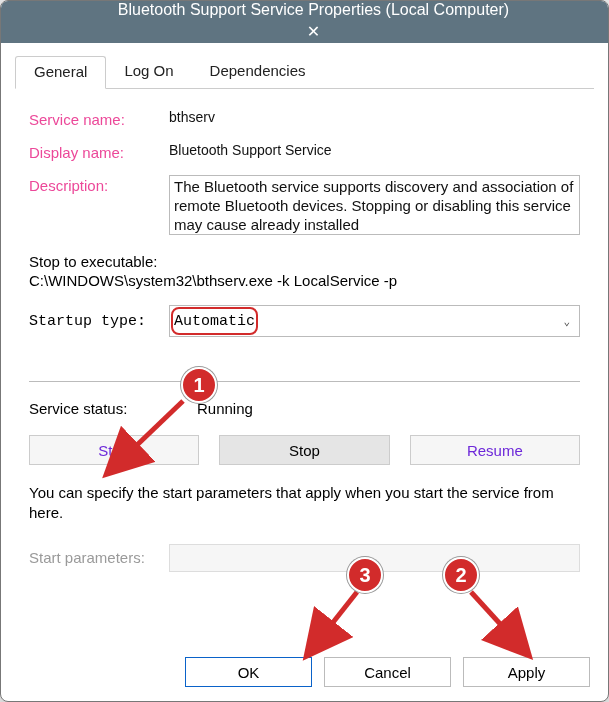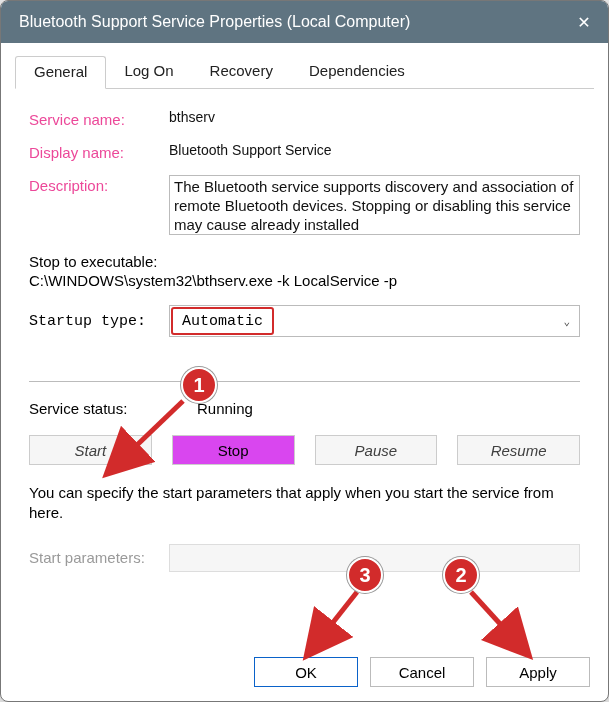--- a/index.html
+++ b/index.html
@@ -24,20 +24,21 @@
     position: relative;
   }
   .titlebar {
     background: #5f7481;
     color: #fff;
     height: 42px;
     display: flex;
     align-items: center;
     padding: 0 0 0 18px;
     font-size: 16px;
+    flex-direction: column;
   }
   .titlebar .title-text { flex: 1; }
   .titlebar .close {
     width: 48px;
     height: 42px;
     display: flex;
     align-items: center;
     justify-content: center;
     font-size: 16px;
     cursor: pointer;
@@ -115,25 +116,25 @@
     font-size: 15px;
     padding: 4px 28px 4px 8px;
     appearance: none;
     cursor: pointer;
   }
   .select-hl {
     position: absolute;
     left: 2px;
     top: 2px;
     height: 28px;
-    padding: 0 9px;
+    padding: 0 1px;
     display: flex;
     align-items: center;
     border: 2px solid #d22b2b;
-    border-radius: 3px;
+    border-radius: 8px;
     pointer-events: none;
     font-size: 15px;
     background: #fff;
   }
   .select-chevron {
     position: absolute;
     right: 10px;
     top: 50%;
     transform: translateY(-50%);
     pointer-events: none;
@@ -152,29 +153,28 @@
   }
   .status-row .lbl { width: 168px; }
   .action-buttons {
     display: flex;
     gap: 20px;
   }
   .action-buttons button {
     flex: 1;
     height: 30px;
     border: 1px solid #ccc;
-    background: #d946ef;
+    background: #e5e5e5;
     font-size: 15px;
     cursor: pointer;
   }
   .action-buttons button.disabled {
-    color: #404040;
+    color: #6d28d9;
     background: #f6f6f6;
     cursor: default;
-    font-style: italic;
   }
   .hint {
     margin-top: 18px;
     font-size: 15px;
     line-height: 1.35;
   }
   .params-row {
     display: flex;
     align-items: center;
     margin-top: 20px;
@@ -194,21 +194,21 @@
     color: #888;
   }
   .footer {
     position: absolute;
     bottom: 14px;
     right: 18px;
     display: flex;
     gap: 12px;
   }
   .footer button {
-    width: 104px;
+    width: 127px;
     height: 30px;
     background: #fff;
     border: 1px solid #bbb;
     font-size: 15px;
     cursor: pointer;
   }
   .footer button.primary {
     border: 1px solid #0a62c9;
   }
   
@@ -244,21 +244,20 @@
   <div class="titlebar">
     <div class="title-text">Bluetooth Support Service Properties (Local Computer)</div>
     <div class="close">
       <span>✕</span>
     </div>
   </div>
 
   <div class="tabs">
     <div class="tab active">General</div>
     <div class="tab">Log On</div>
-    <div class="tab">Recovery</div>
     <div class="tab">Dependencies</div>
   </div>
 
   <div class="content">
 
     <div class="row">
       <div class="lbl">Service name:</div>
       <div class="val">bthserv</div>
     </div>
 
@@ -293,21 +292,20 @@
     <hr class="sep">
 
     <div class="status-row">
       <div class="lbl">Service status:</div>
       <div>Running</div>
     </div>
 
     <div class="action-buttons">
       <button class="disabled">Start</button>
       <button>Stop</button>
-      <button class="disabled">Pause</button>
       <button class="disabled">Resume</button>
     </div>
 
     <div class="hint">You can specify the start parameters that apply when you start the service from here.</div>
 
     <div class="params-row">
       <div class="lbl">Start parameters:</div>
       <input type="text" disabled="" value="" style="">
     </div>
 

